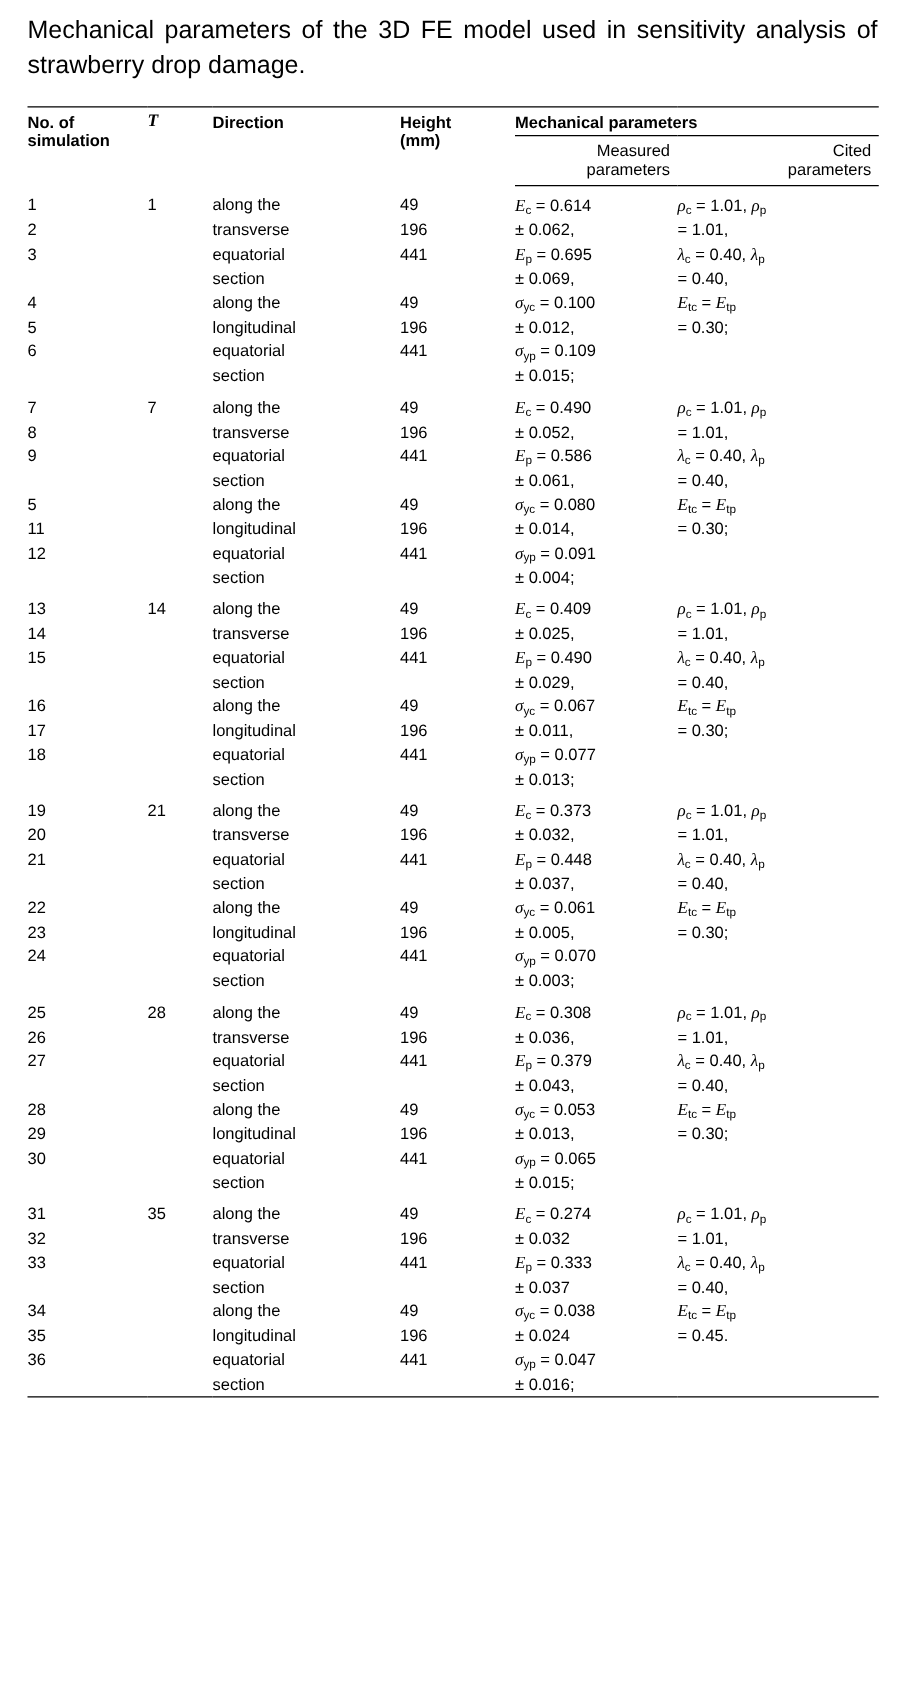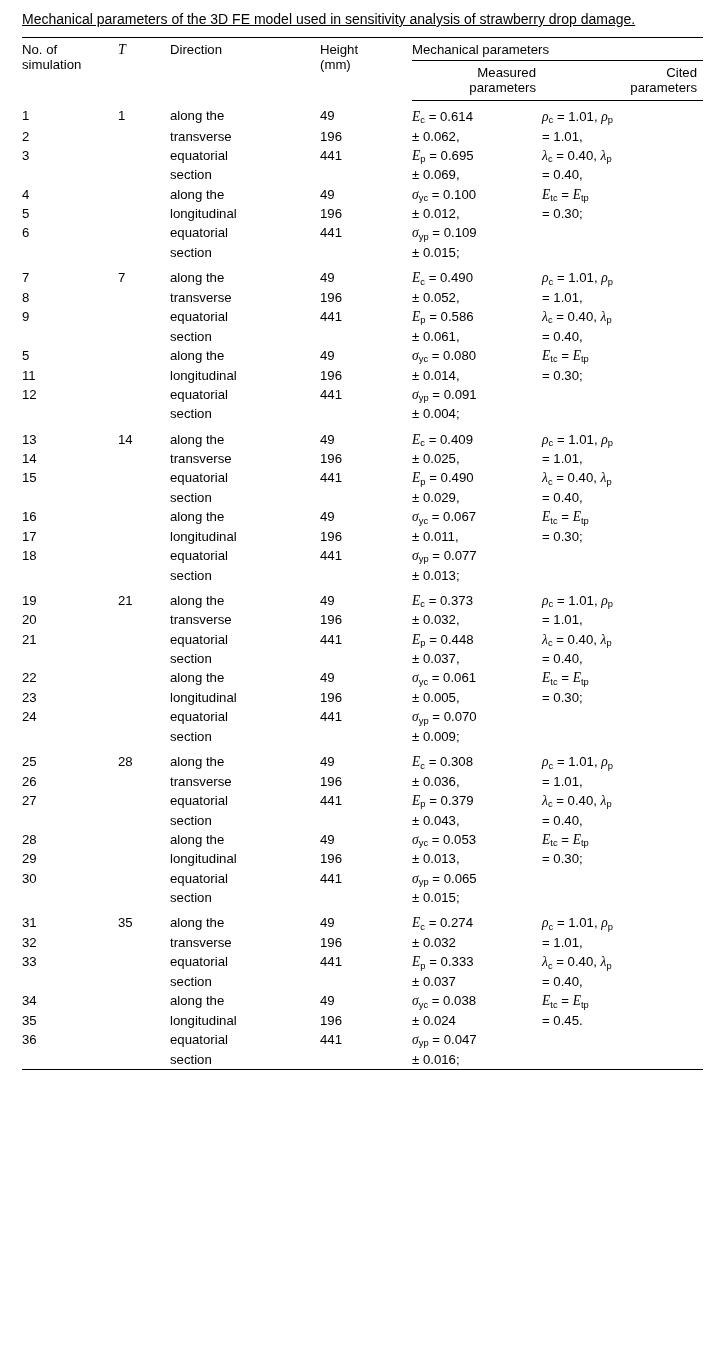--- a/index.html
+++ b/index.html
@@ -19,40 +19,39 @@
     padding: 10px 16px 8px 22px;
   }
   .table-number {
     font-family: "Liberation Sans", sans-serif;
     font-weight: bold;
     font-size: 15px;
     margin-bottom: 5px;
   }
   .caption {
     font-family: "Liberation Sans", sans-serif;
-    font-size: 14px;
+    font-size: 20px;
     line-height: 1.42;
     text-align: justify;
     text-justify: inter-word;
-    margin-bottom: 7px;
+    margin-bottom: 18px;
     width: 680px;
-    text-decoration: underline;
   }
   table.tbl {
     border-collapse: collapse;
     width: 681px;
     font-family: "Liberation Sans", sans-serif;
     font-size: 13.2px;
   }
   .rule-top td, .rule-top th { border-top: 1.6px solid #000; }
   .rule-bot td, .rule-bot th { border-bottom: 1.1px solid #000; }
   .rule-thick td, .rule-thick th { border-bottom: 1.6px solid #000; }
 
   thead th {
-    font-weight: normal;
+    font-weight: bold;
     text-align: left;
     vertical-align: top;
     padding: 4px 6px 4px 0;
   }
   .hdr-group {
     border-bottom: 1px solid #000;
     padding-bottom: 3px;
   }
   .sub th {
     font-weight: normal;
@@ -365,21 +364,21 @@
           <td>equatorial</td>
           <td>441</td>
           <td><span class="math">σ</span><sub>yp</sub> = 0.070</td>
           <td></td>
         </tr>
         <tr>
           <td></td>
           <td></td>
           <td>section</td>
           <td></td>
-          <td>± 0.009;</td>
+          <td>± 0.003;</td>
           <td></td>
         </tr>
         <tr class="grp-start">
           <td>25</td>
           <td>28</td>
           <td>along the</td>
           <td>49</td>
           <td><span class="math">E</span><sub>c</sub> = 0.308</td>
           <td><span class="math">ρ</span><sub>c</sub> = 1.01, <span class="math">ρ</span><sub>p</sub></td>
         </tr>

